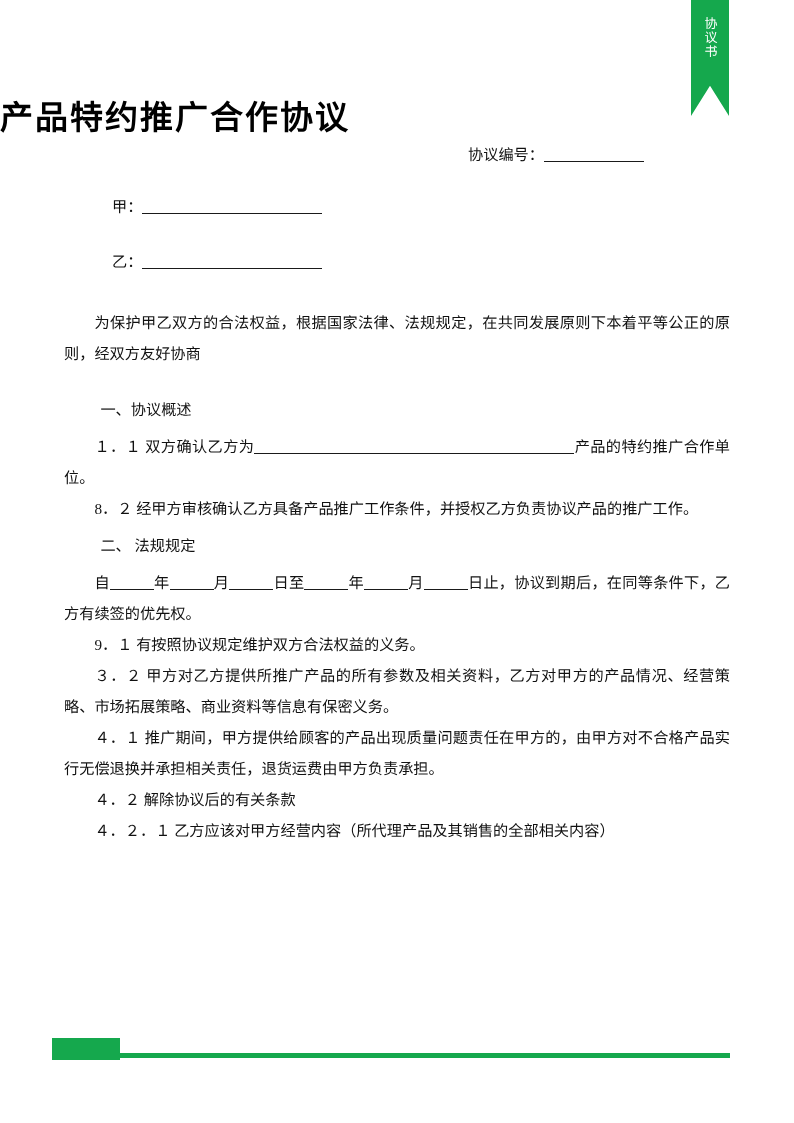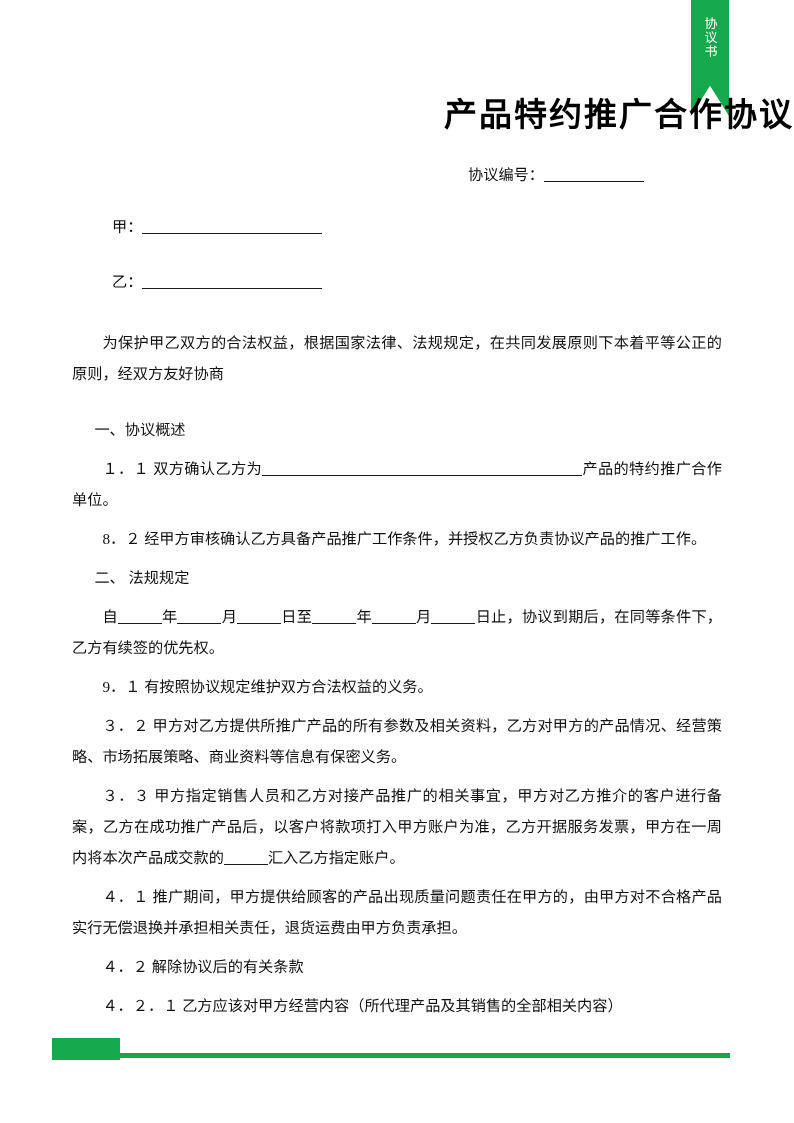--- a/index.html
+++ b/index.html
@@ -51,34 +51,34 @@
     font-family: "Liberation Serif", "DejaVu Serif", serif;
     white-space: nowrap;
   }
 
   
   .doc-title {
     position: absolute;
     left: 0;
     right: 0;
     top: 96px;
-    text-align: right;
+    text-align: left;
     font-size: 33px;
     line-height: 44px;
     font-weight: bold;
     letter-spacing: 2px;
-    font-family: Liberation Mono, monospace;
+    font-family: Liberation Sans, sans-serif;
     color: #000000;
   }
 
   
   .content {
     position: absolute;
     left: 64px;
-    top: 160px;
+    top: 140px;
     width: 666px;
     font-size: 15.2px;
     line-height: 31px;
   }
 
   
   .agreement-no {
     padding-left: 404px;
     font-size: 15.2px;
     line-height: 30px;
@@ -92,27 +92,27 @@
     line-height: 30px;
     padding-left: 48px;
   }
   .party-line + .party-line { margin-top: 25px; }
   .party-line .blank { width: 180px; }
 
   .para {
     text-indent: 2em;
     text-align: justify;
     text-justify: inter-ideograph;
-    margin: 8px;
+    margin: 0;
   }
   .para.gap-top { margin-top: 30px; }
 
   .section-head {
     text-indent: 2em;
-    margin: 0;
+    margin: 6px;
   }
 
   .body-block { margin-top: 25px; }
 
   
   .blank {
     display: inline-block;
     border-bottom: 1px solid #1a1a1a;
     vertical-align: -2px;
     height: 14px;
@@ -169,21 +169,20 @@
     <p class="para gap-top">为保护甲乙双方的合法权益，根据国家法律、法规规定，在共同发展原则下本着平等公正的原则，经双方友好协商</p>
 
     <div class="body-block" id="sections-root">
         <p class="section-head">一、协议概述</p>
         <p class="para"><span>１．１ 双方确认乙方为</span><span class="blank w-xl"></span><span>产品的特约推广合作单位。</span></p>
         <p class="para"><span>8．２ 经甲方审核确认乙方具备产品推广工作条件，并授权乙方负责协议产品的推广工作。</span></p>
         <p class="section-head">二、 法规规定</p>
         <p class="para"><span>自</span><span class="blank w-sm"></span><span>年</span><span class="blank w-sm"></span><span>月</span><span class="blank w-sm"></span><span>日至</span><span class="blank w-sm"></span><span>年</span><span class="blank w-sm"></span><span>月</span><span class="blank w-sm"></span><span>日止，协议到期后，在同等条件下，乙方有续签的优先权。</span></p>
         <p class="para"><span>9．１ 有按照协议规定维护双方合法权益的义务。</span></p>
         <p class="para"><span>３．２ 甲方对乙方提供所推广产品的所有参数及相关资料，乙方对甲方的产品情况、经营策略、市场拓展策略、商业资料等信息有保密义务。</span></p>
-        <p class="para"><span>３．３ 甲方指定销售人员和乙方对接产品推广的相关事宜，甲方对乙方推介的客户进行备案，乙方在成功推广产品后，以客户将款项打入甲方账户为准，乙方开据服务发票，甲方在一周内将本次产品成交款的</span><span class="blank w-sm"></span><span>汇入乙方指定账户。</span></p>
         <p class="para"><span>４．１ 推广期间，甲方提供给顾客的产品出现质量问题责任在甲方的，由甲方对不合格产品实行无偿退换并承担相关责任，退货运费由甲方负责承担。</span></p>
         <p class="para"><span>４．２ 解除协议后的有关条款</span></p>
         <p class="para"><span>４．２．１ 乙方应该对甲方经营内容（所代理产品及其销售的全部相关内容）</span></p>
       </div>
 
   </div>
 
   <div class="footer-block"></div>
   <div class="footer-rule"></div>
 

